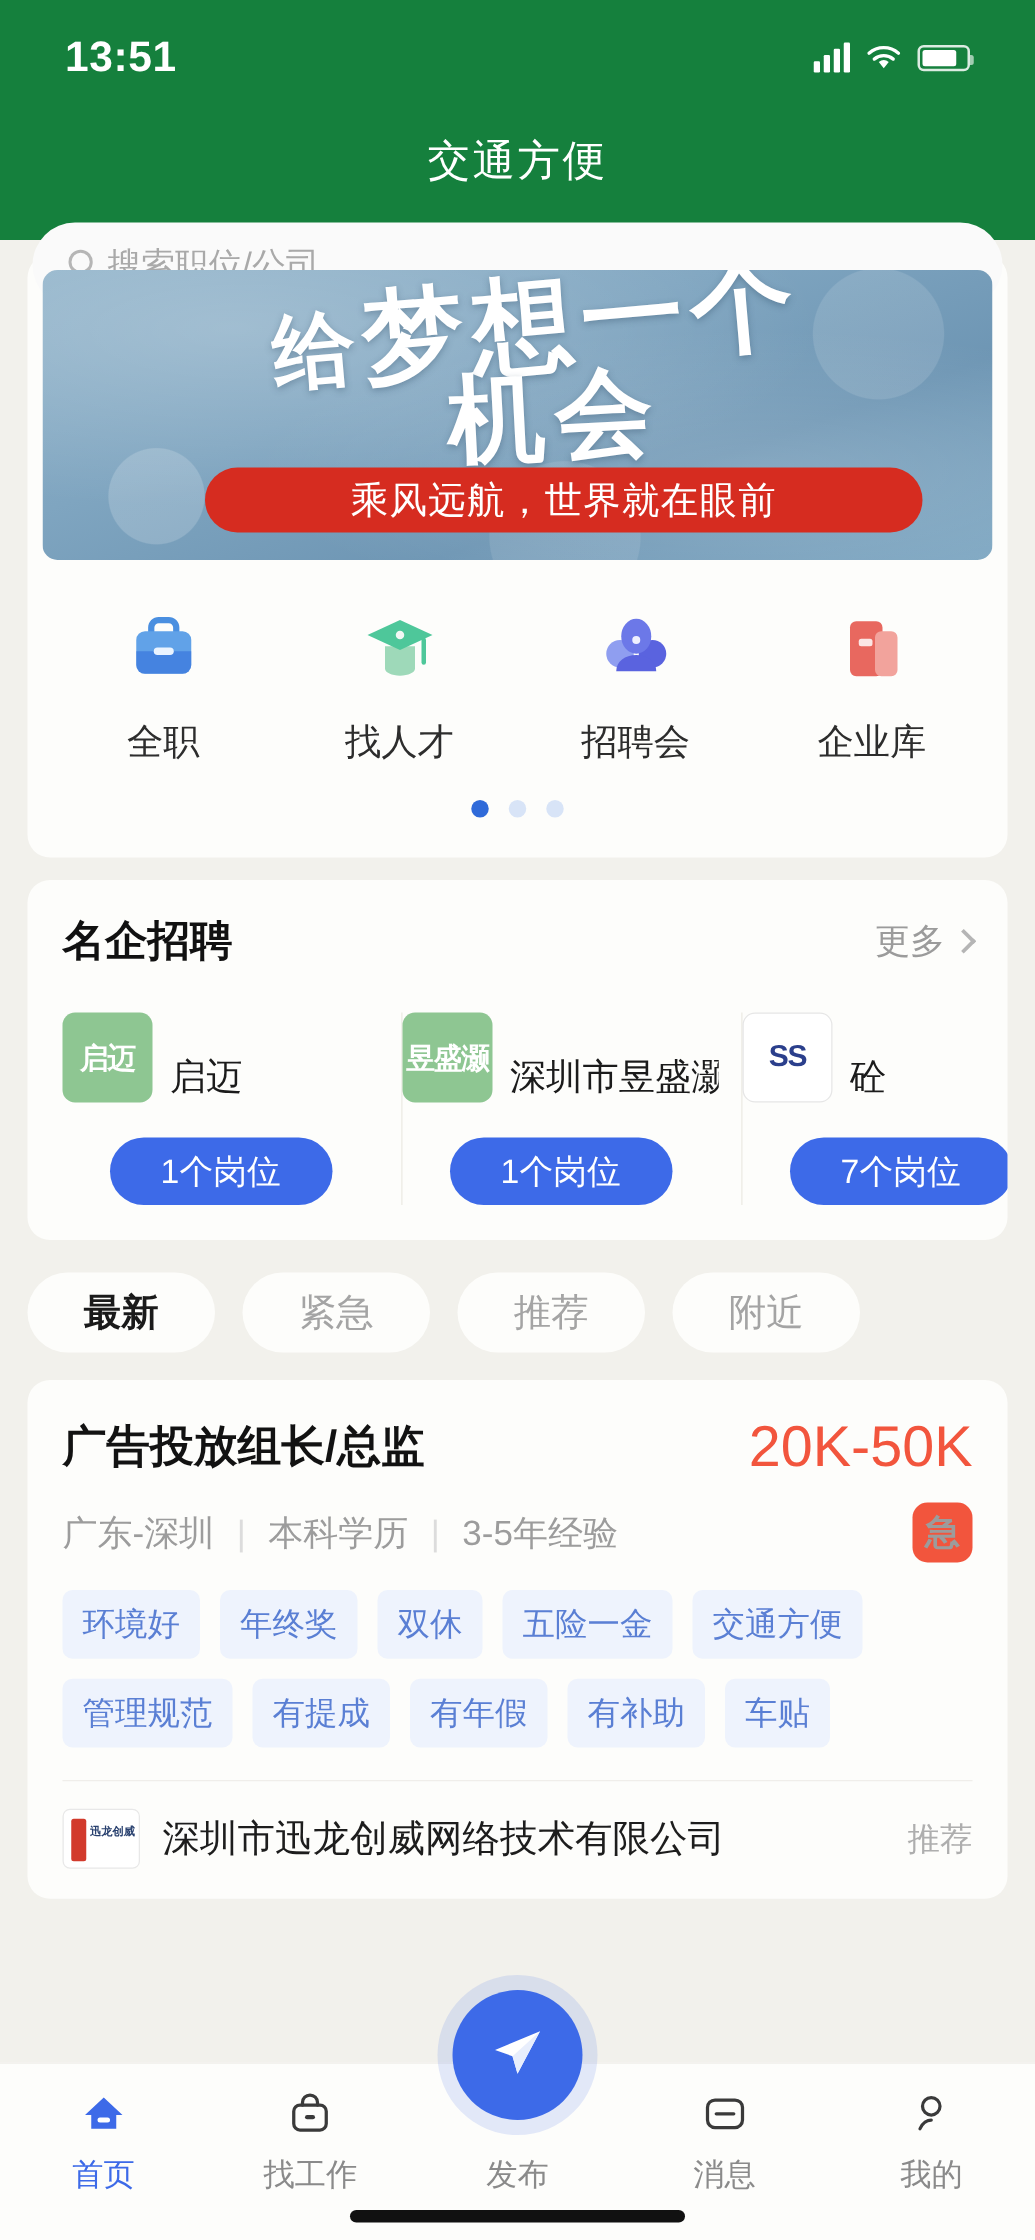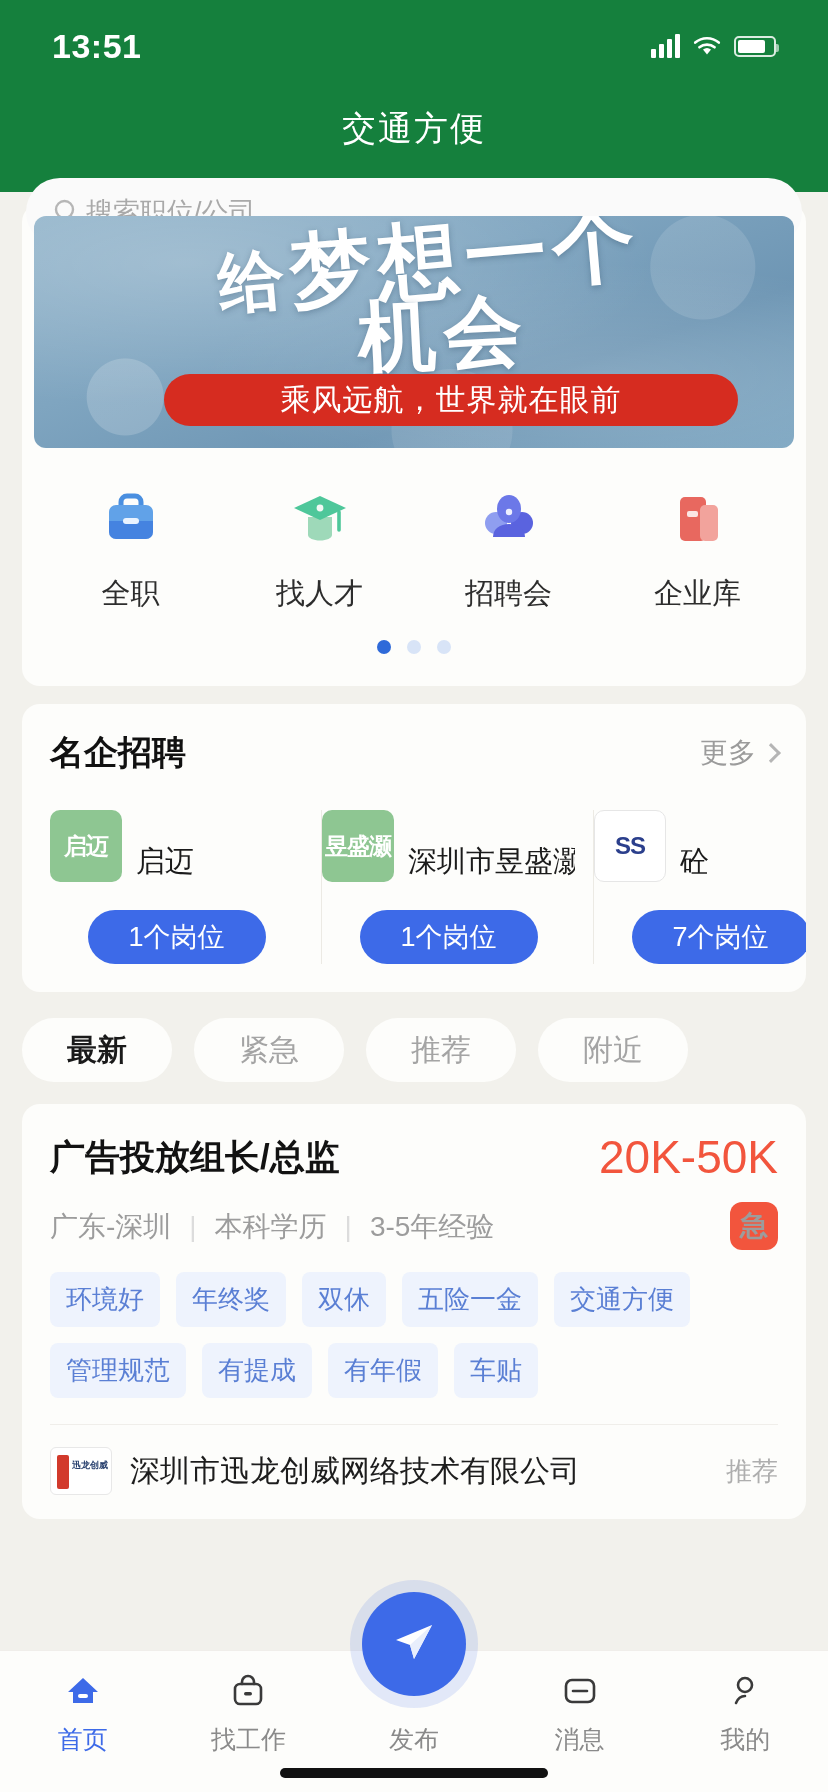--- a/index.html
+++ b/index.html
@@ -394,20 +394,21 @@
   </div>
   <div class="tags">
     <span class="tag">环境好</span>
     <span class="tag">年终奖</span>
     <span class="tag">双休</span>
     <span class="tag">五险一金</span>
     <span class="tag">交通方便</span>
     <span class="tag">管理规范</span>
     <span class="tag">有提成</span>
     <span class="tag">有年假</span>
+    <span class="tag">有补助</span>
     <span class="tag">车贴</span>
   </div>
   <div class="job-foot">
     <div class="foot-logo">
       <span class="fl-red"></span>
       <span class="fl-txt">迅龙创威</span>
     </div>
     <div class="foot-name">深圳市迅龙创威网络技术有限公司</div>
     <div class="foot-tag">推荐</div>
   </div>

